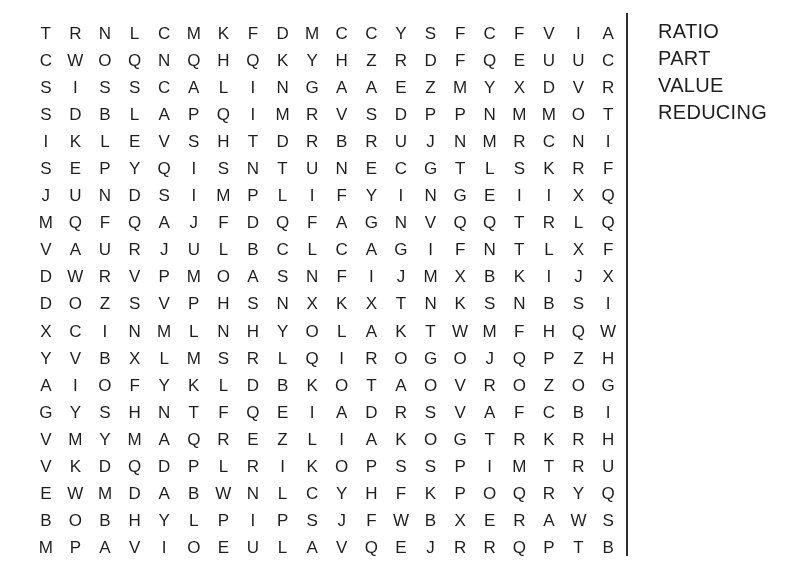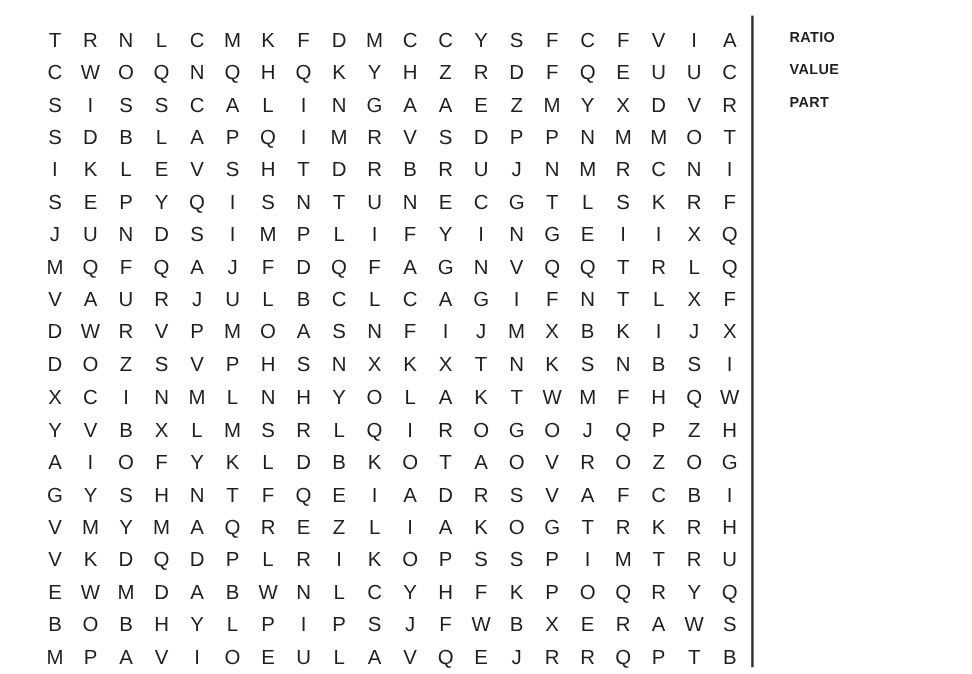--- a/index.html
+++ b/index.html
@@ -41,22 +41,22 @@
   }
   .word-list {
     position: absolute;
     left: 658px; top: 18px;
     display: flex;
     flex-direction: column;
   }
   .word {
     height: 27.1px;
     line-height: 27.1px;
-    font-size: 12px;
-    font-weight: 700;
+    font-size: 20px;
+    font-weight: 400;
     color: var(--letter-color);
     letter-spacing: 0.3px;
     white-space: nowrap;
   }
 </style>
 </head>
 <body>
 
 <div class="puzzle-grid">
     <div class="cell">T</div>
@@ -458,15 +458,16 @@
     <div class="cell">Q</div>
     <div class="cell">P</div>
     <div class="cell">T</div>
     <div class="cell">B</div>
   </div>
 
 <div class="divider"></div>
 
 <div class="word-list">
     <div class="word">RATIO</div>
+    <div class="word">PART</div>
     <div class="word">VALUE</div>
-    <div class="word">PART</div>
+    <div class="word">REDUCING</div>
   </div>
 
 </body></html>

